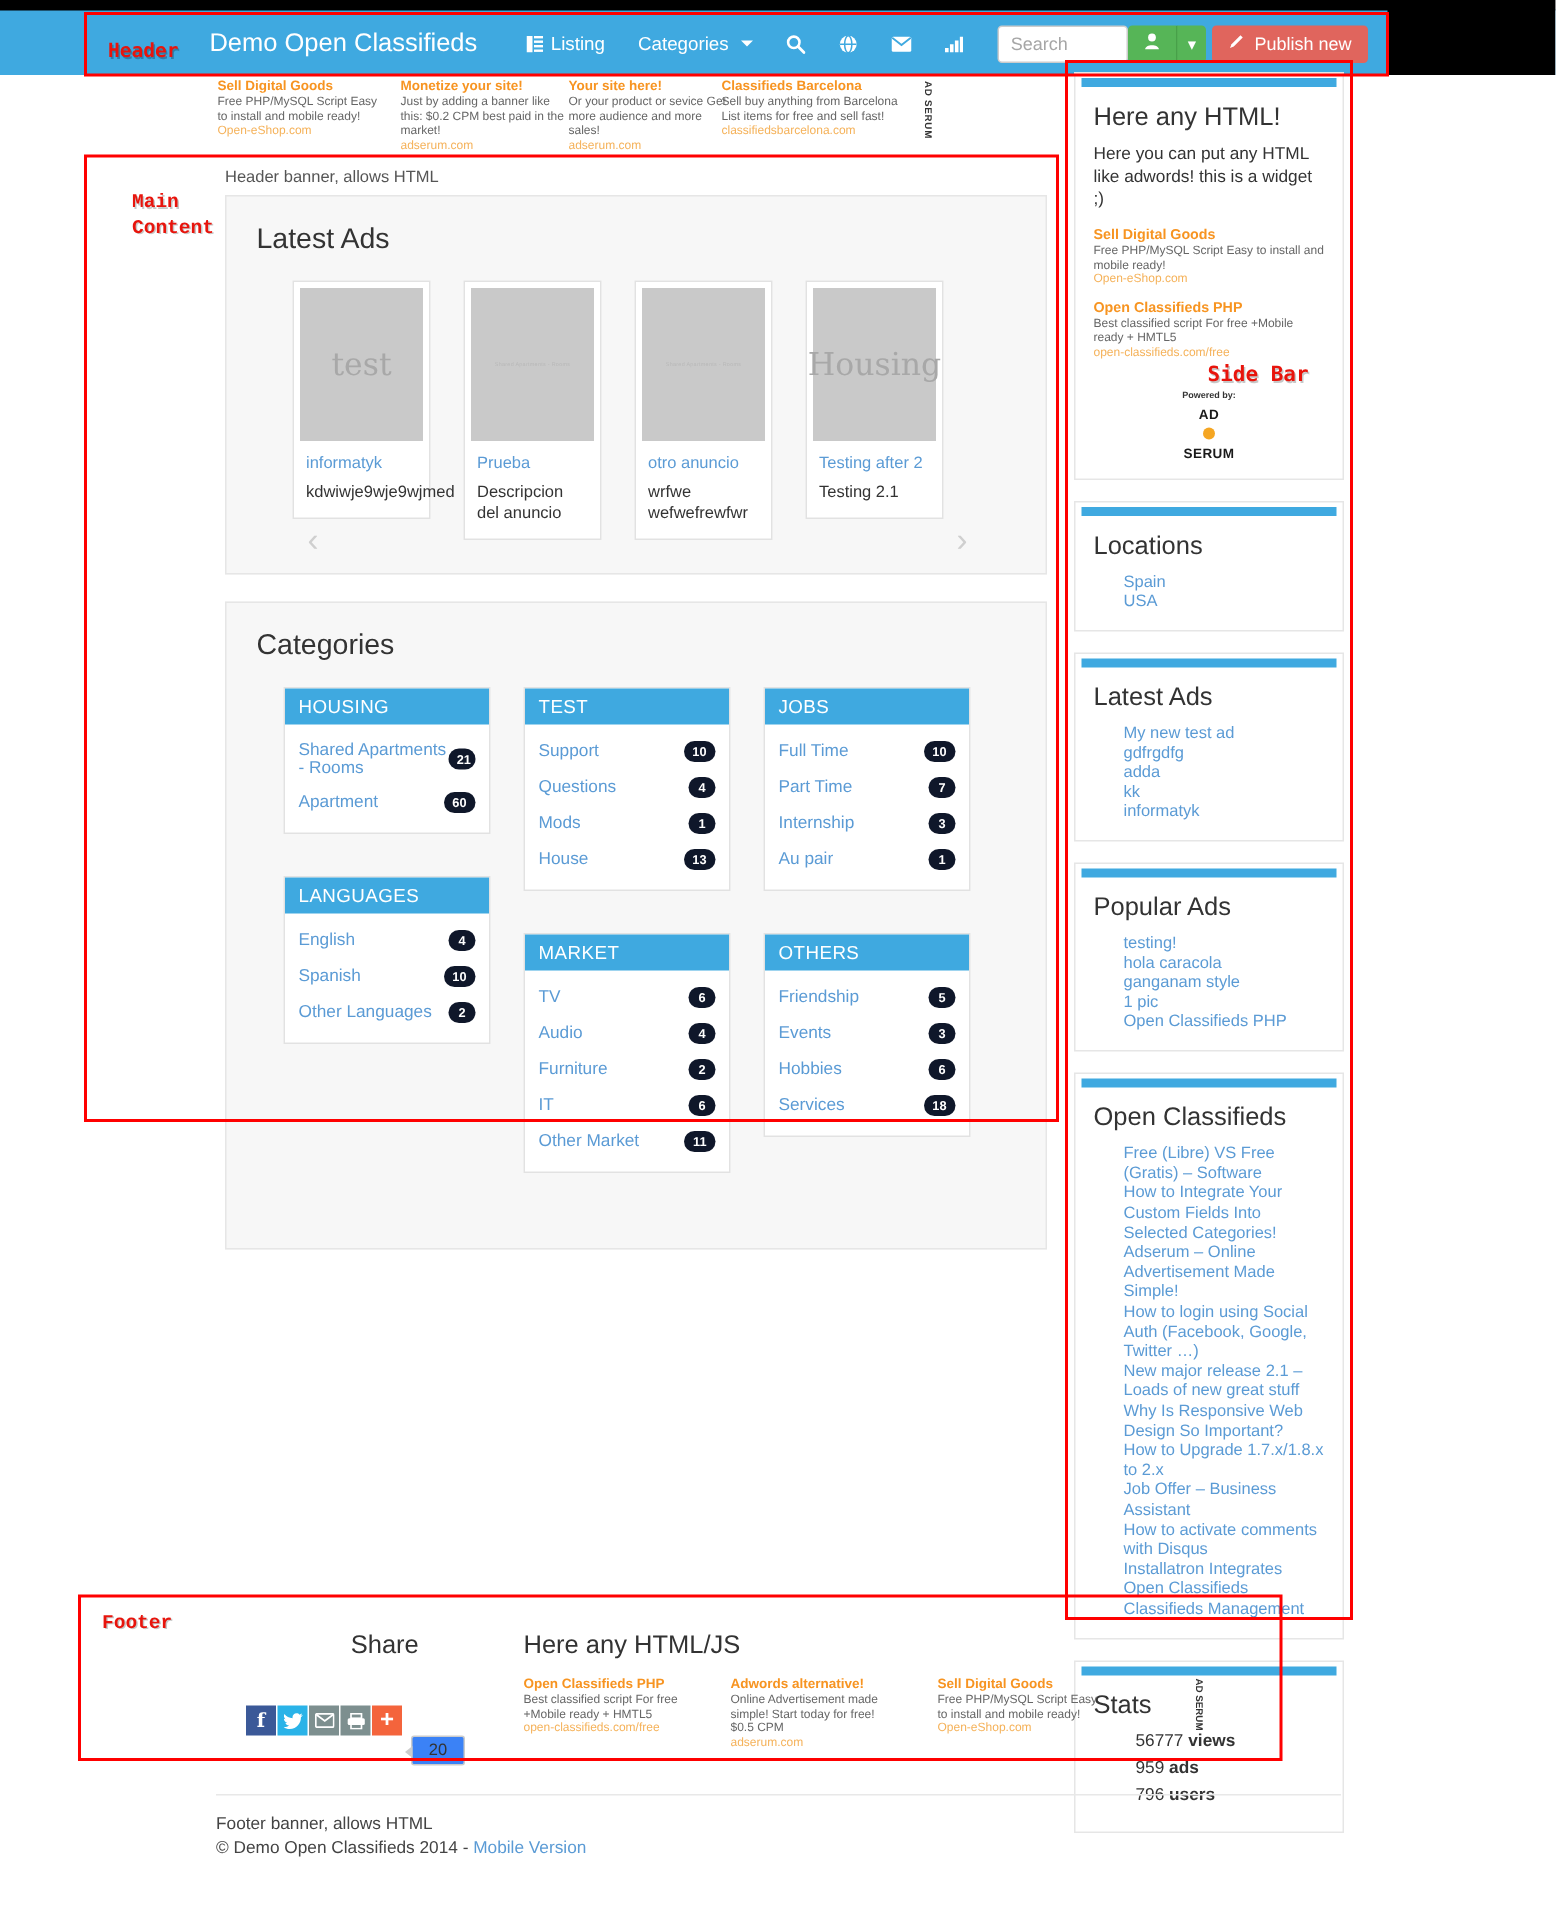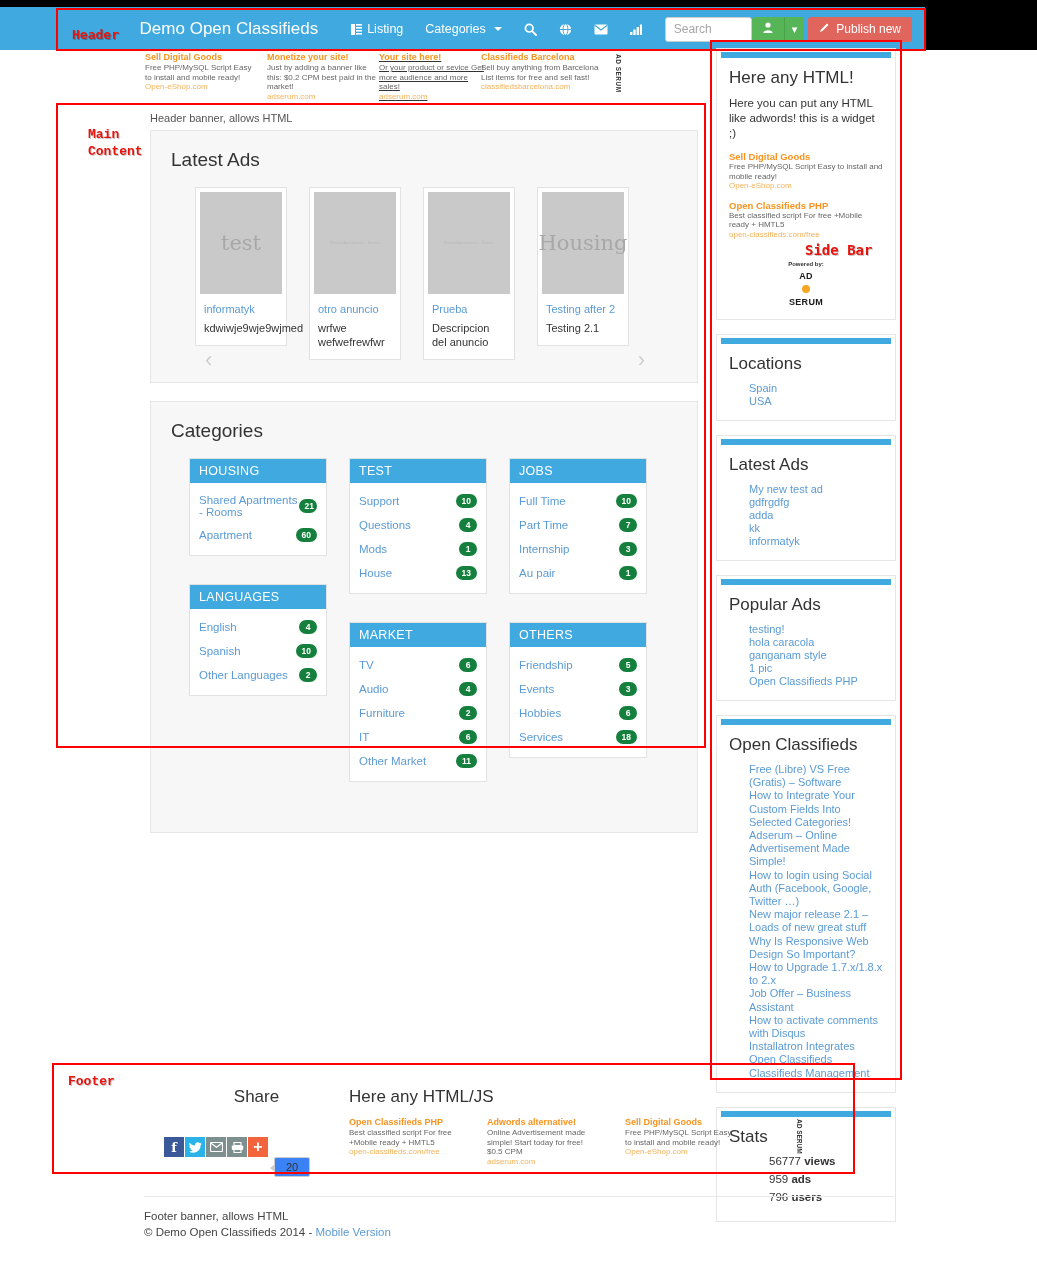--- a/index.html
+++ b/index.html
@@ -134,21 +134,21 @@
     background:#3fa9e0; color:#fff; font-size:12.5px;
     padding:5px 9px; letter-spacing:.3px;
   }
   .catbox ul { list-style:none; margin:0; padding:6px 9px 8px 9px; }
   .catbox li {
     display:flex; align-items:center; justify-content:space-between;
     padding:5px 0; font-size:11.5px;
   }
   .catbox li a { color:#5b9bd5; text-decoration:none; }
   .badge {
-    background:#15803d; color:#fff; font-size:8.5px; font-weight:bold;
+    background:#0f172a; color:#fff; font-size:8.5px; font-weight:bold;
     border-radius:9px; padding:2px 6px; min-width:18px; text-align:center;
     line-height:10px;
   }
 
   
   .sidebar { position:absolute; left:716px; top:48px; width:180px; }
   .widget { background:#fff; border:1px solid #e6e6e6; margin-bottom:14px; }
   .widget .topline { height:6px; background:#3fa9e0; margin:3px 4px 0 4px; }
   .widget .body { padding:10px 12px 12px 12px; }
   .widget h3 { margin:0 0 8px 0; font-size:17px; font-weight:normal; color:#333; }
@@ -156,21 +156,21 @@
   .widget ul { list-style:none; margin:0; padding:0 0 0 20px; }
   .widget li { font-size:11px; line-height:13px; padding:0; }
   .widget li a { color:#5b9bd5; text-decoration:none; }
   .blog-list li { line-height:13.2px; margin-bottom:0px; }
   .ad-block { margin-bottom:9px; }
   .ad-block .ad-t { font-size:9.5px; }
   .poweredby { display:flex; align-items:center; gap:4px; margin-top:22px;flex-direction:column; }
   .poweredby .pb { font-size:6px; font-weight:bold; color:#333; }
   .poweredby .ad { font-size:9px; font-weight:bold; color:#1a1a1a; letter-spacing:.3px; }
   .poweredby .dot { width:8px;height:8px;border-radius:50%;background:#f5a623;display:inline-block; }
-  .stat-line { font-size:11.5px; color:#333; margin:6px 12px;padding-left:28px; }
+  .stat-line { font-size:11.5px; color:#333; margin:6px 0;padding-left:28px; }
   .stat-line b { font-weight:bold; }
 
   
   .footer { position:absolute; left:52px; top:1063px; width:803px; height:111px; }
   .footer-inner { display:flex; padding:24px 0 0 112px; }
   .share-col { width:185px; }
   .share-col h3 { margin:0 0 10px 0; font-size:17px; font-weight:normal; color:#333;text-align:center; }
   .share-icons { display:flex; align-items:center; }
   .sicon {
     width:20px;height:20px; display:flex; align-items:center; justify-content:center;
@@ -299,21 +299,21 @@
     <div class="ad-t">Sell Digital Goods</div>
     <div class="ad-b">Free PHP/MySQL Script
 Easy to install and mobile ready!</div>
     <div class="ad-u">Open-eShop.com</div>
   </div>
   <div class="adcol" style="left:122px;">
     <div class="ad-t">Monetize your site!</div>
     <div class="ad-b">Just by adding a banner like this: $0.2 CPM best paid in the market!</div>
     <div class="ad-u">adserum.com</div>
   </div>
-  <div class="adcol" style="left:234px;text-decoration:underline;">
+  <div class="adcol" style="left:234px;">
     <div class="ad-t">Your site here!</div>
     <div class="ad-b">Or your product or sevice Get more audience and more sales!</div>
     <div class="ad-u">adserum.com</div>
   </div>
   <div class="adcol" style="left:336px; width:120px;">
     <div class="ad-t">Classifieds Barcelona</div>
     <div class="ad-b">Sell buy anything from Barcelona List items for free and sell fast!</div>
     <div class="ad-u">classifiedsbarcelona.com</div>
   </div>
 </div>
@@ -334,29 +334,29 @@
         <div class="thumb">
             <span class="big">test</span>
           </div>
         <div class="ttl">informatyk</div>
         <div class="dsc">kdwiwje9wje9wjmed</div>
       </div>
       <div class="card">
         <div class="thumb">
             <span class="tiny">Shared Apartments - Rooms</span>
           </div>
-        <div class="ttl">otro anuncio</div>
-        <div class="dsc">wrfwe wefwefrewfwr</div>
+        <div class="ttl">Prueba</div>
+        <div class="dsc">Descripcion del anuncio</div>
       </div>
       <div class="card">
         <div class="thumb">
             <span class="tiny">Shared Apartments - Rooms</span>
           </div>
-        <div class="ttl">Prueba</div>
-        <div class="dsc">Descripcion del anuncio</div>
+        <div class="ttl">otro anuncio</div>
+        <div class="dsc">wrfwe wefwefrewfwr</div>
       </div>
       <div class="card">
         <div class="thumb">
             <span class="big">Housing</span>
           </div>
         <div class="ttl">Testing after 2</div>
         <div class="dsc">Testing 2.1</div>
       </div>
     </div>
   </div>

